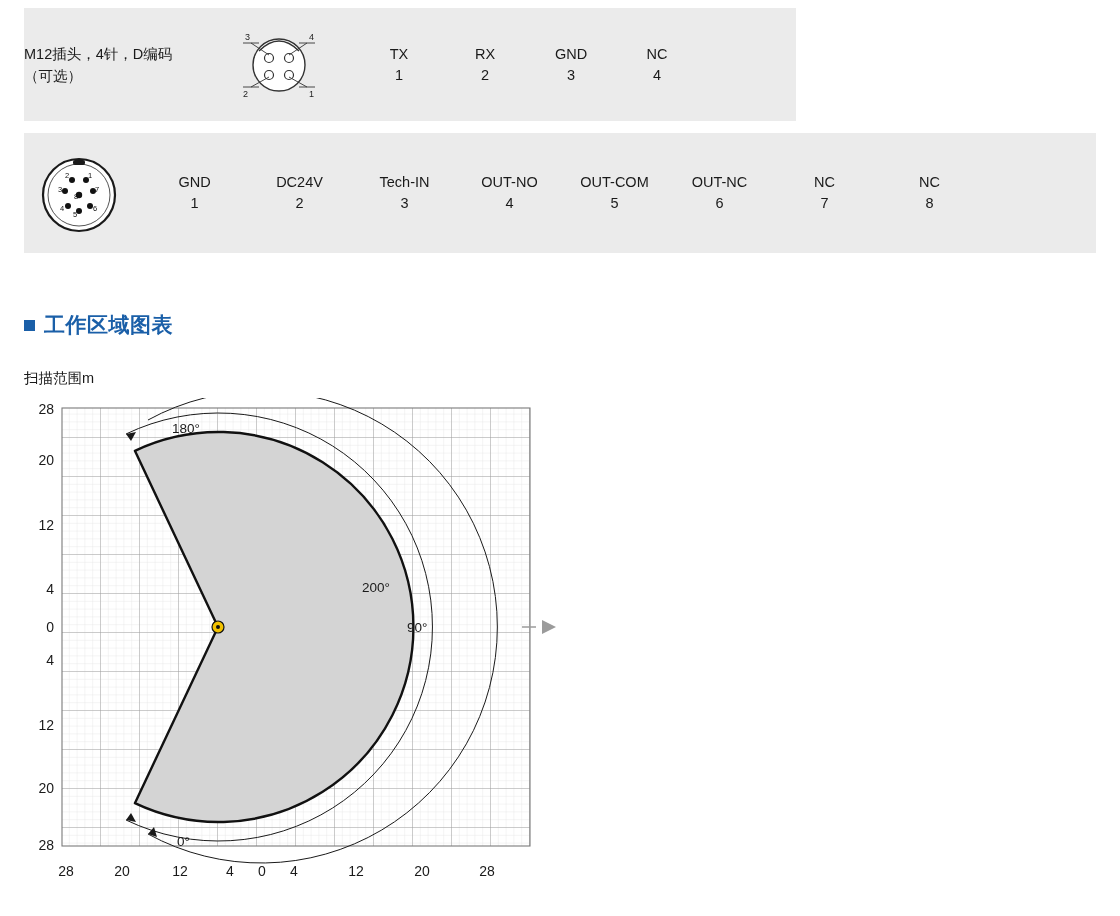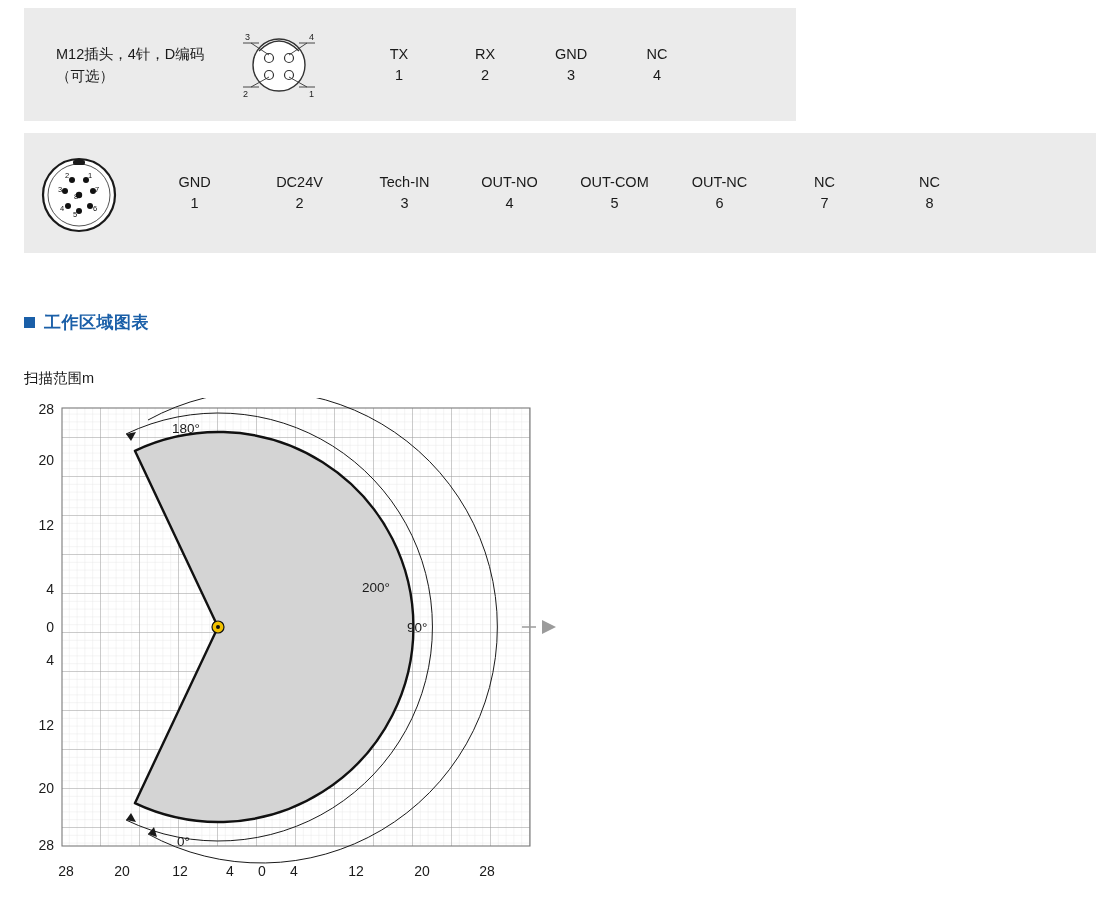--- a/index.html
+++ b/index.html
@@ -33,21 +33,20 @@
     left: 24px;
     top: 133px;
     width: 1072px;
     height: 120px;
   }
   .conn-label {
     font-size: 14.5px;
     color: #1a1a1a;
     line-height: 22px;
     width: 200px;
-    padding-left: 32px;
     box-sizing: border-box;
   }
   .conn-sym {
     width: 110px;
     display: flex;
     justify-content: center;
     align-items: center;
   }
   .pins {
     display: flex;
@@ -68,21 +67,21 @@
 
   
   #conn-row-1 .pins { margin-left: 8px; }
   #conn-row-1 .pin { width: 105px; }
 
   
   #section-heading {
     position: absolute;
     left: 24px;
     top: 311px;
-    font-size: 17px;
+    font-size: 21px;
     font-weight: bold;
     color: #1a5fa8;
     display: flex;
     align-items: center;
     letter-spacing: 0.5px;
   }
   #section-heading .sq {
     width: 11px;
     height: 11px;
     background: #1a5fa8;

